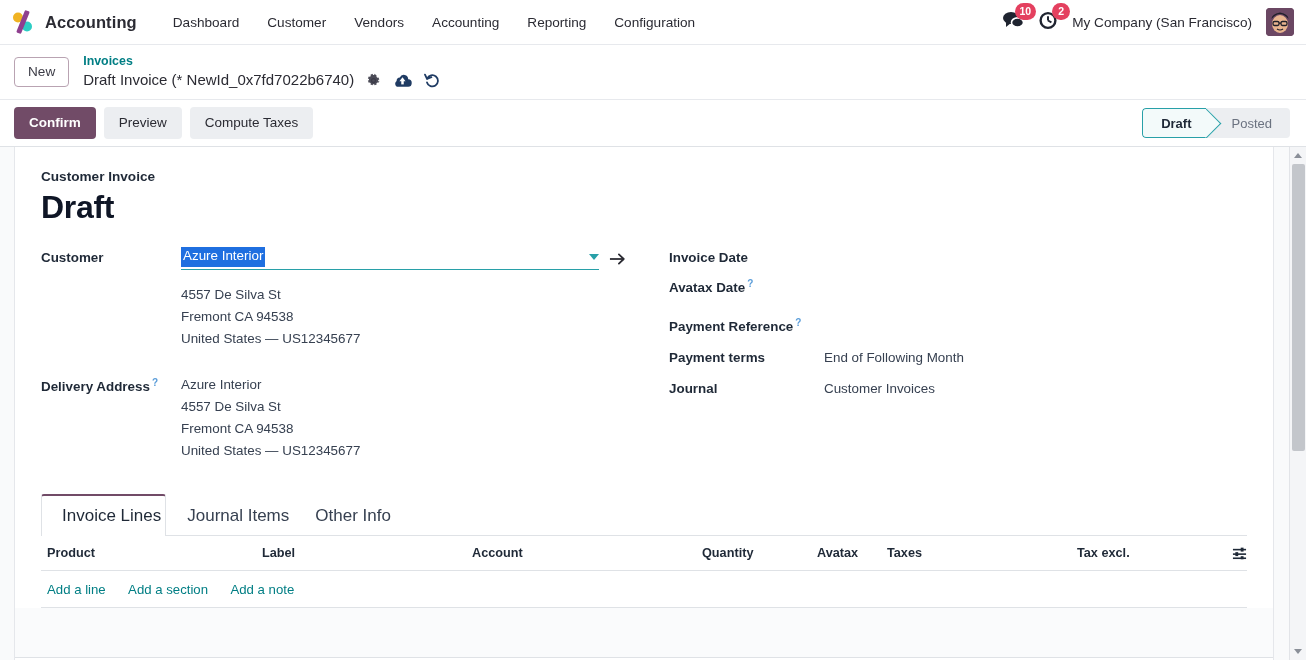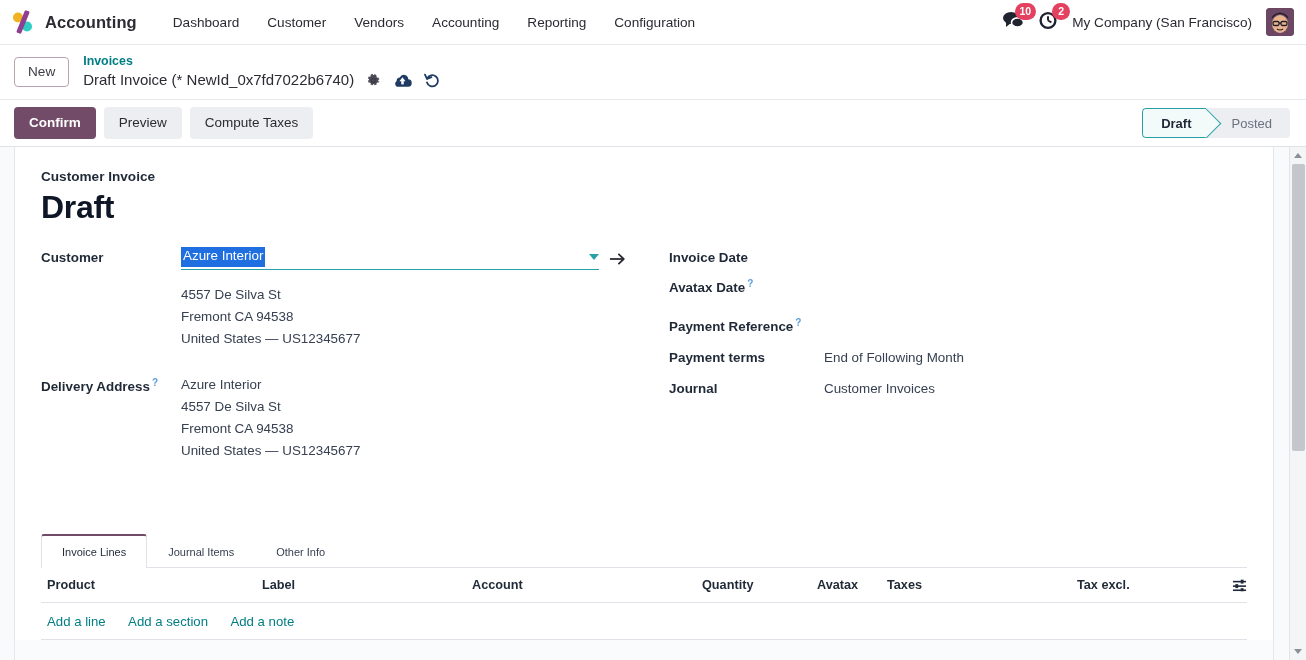--- a/index.html
+++ b/index.html
@@ -176,23 +176,23 @@
     border-top: 6px solid #28a0a8; cursor: pointer;
   }
   .internal-link { cursor: pointer; display: flex; align-items: center; color: #2b2b33; }
 
   .addr-block { font-size: 13.4px; color: #374151; line-height: 1.64; margin-top: 4px; margin-left: 0; }
 
   
   .notebook { margin-top: 22px; }
   .tabs { display: flex; border-bottom: 1px solid #dfe2e6; }
   .tab {
-    font-size: 11px; color: #374151; padding: 11px 20px 10px 20px;
+    font-size: 17px; color: #374151; padding: 11px 4px 10px 20px;
     cursor: pointer; background: transparent;
-    border: 1px solid transparent; border-bottom: none; margin-bottom: -1px; margin-top: 40px;
+    border: 1px solid transparent; border-bottom: none; margin-bottom: -1px;
   }
   .tab.active {
     color: #1f2937; background: #fff;
     border-color: #dfe2e6; border-top: 2px solid #714b67;
     border-radius: 3px 3px 0 0; padding-top: 10px;
   }
 
   .lines-table { width: 100%; border-collapse: collapse; }
   .lines-table th {
     font-size: 12.7px; font-weight: 700; color: #1f2937;

